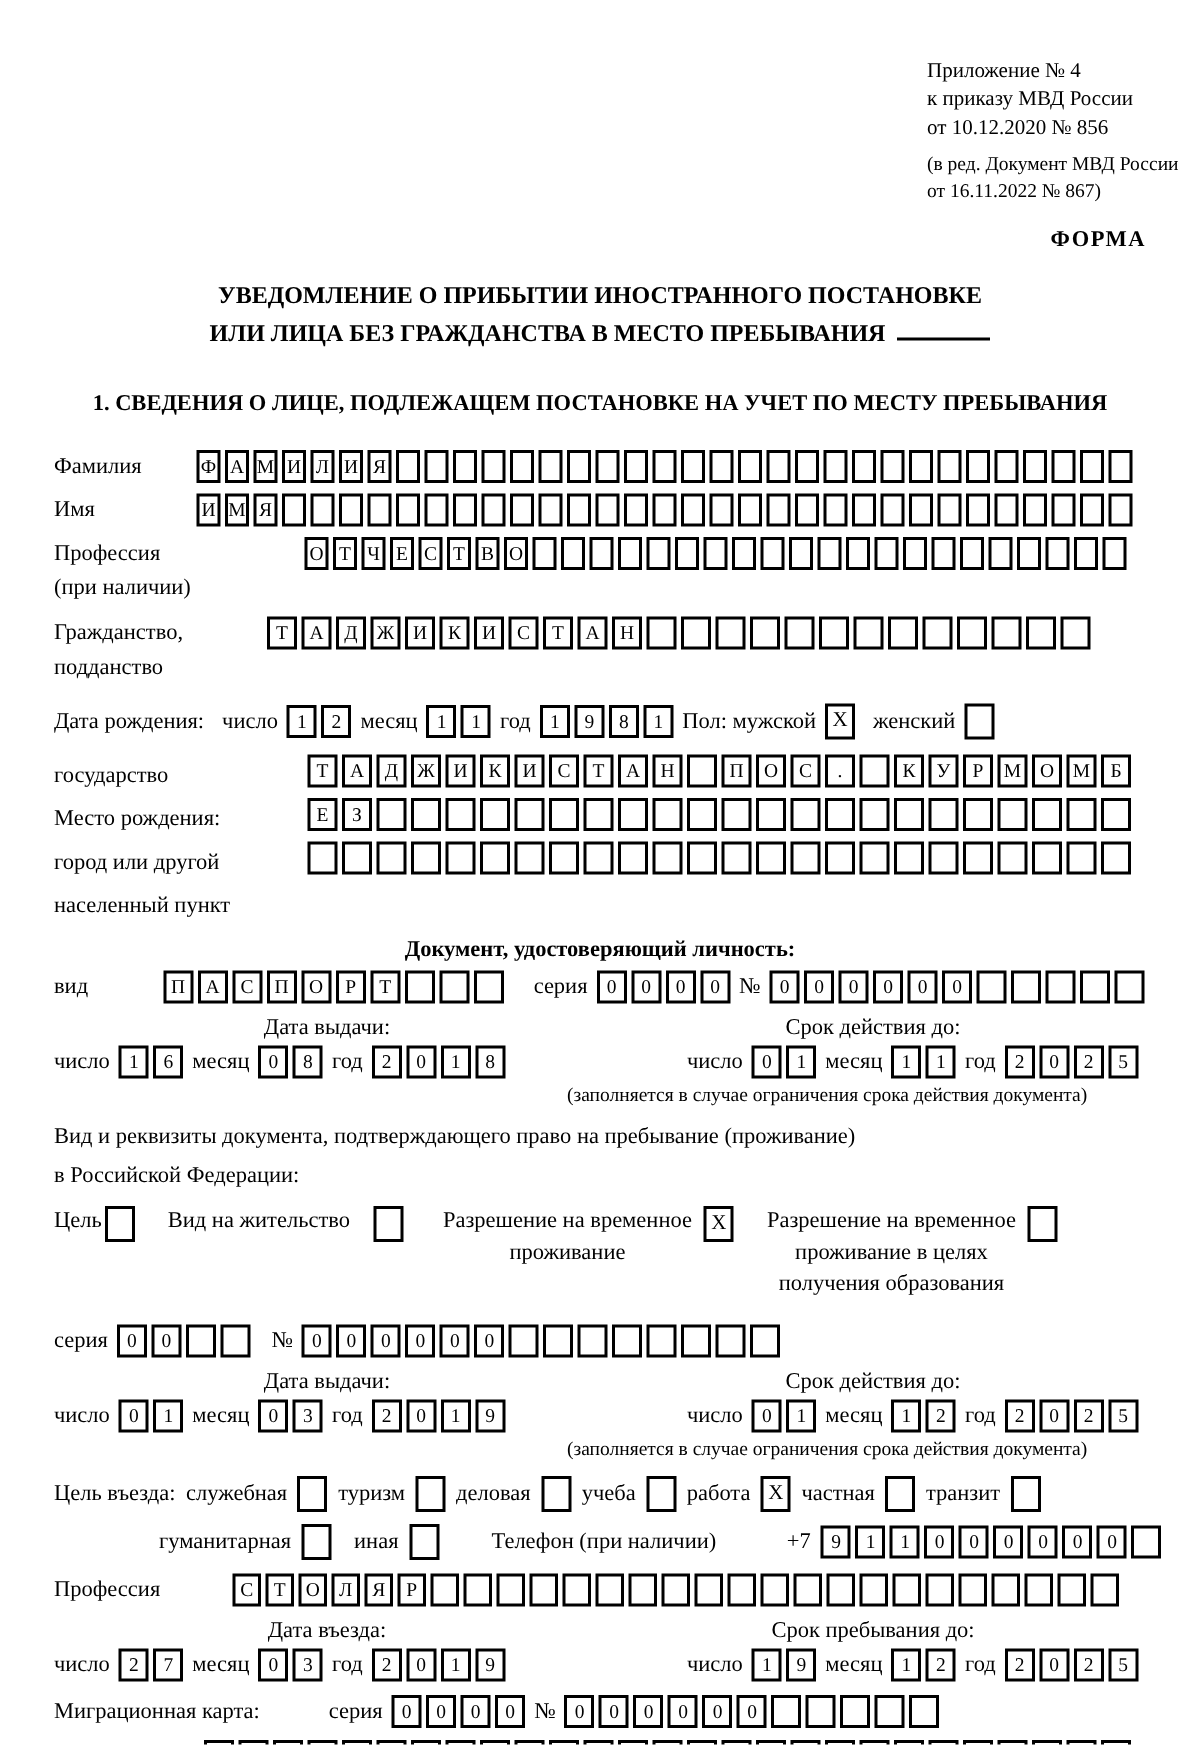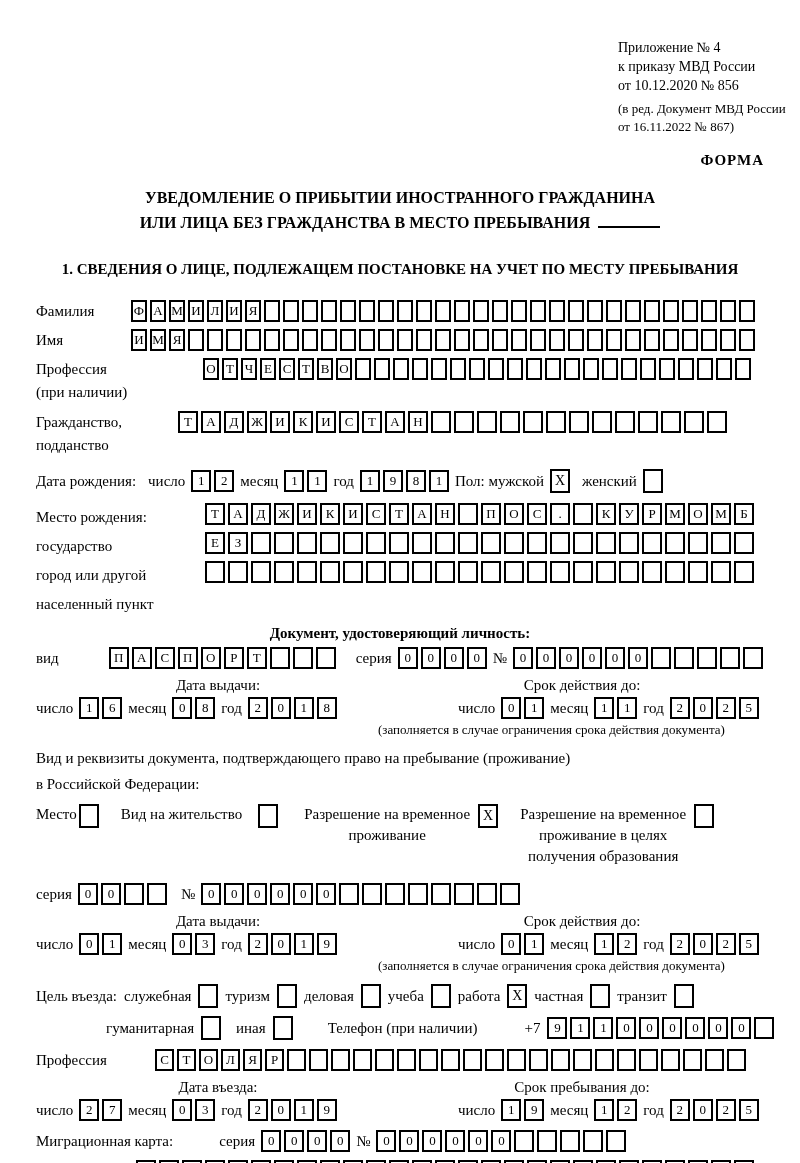--- a/index.html
+++ b/index.html
@@ -79,21 +79,21 @@
     <div>к приказу МВД России</div>
     <div>от 10.12.2020 № 856</div>
     <div class="edition">
       <div>(в ред. Документ МВД России</div>
       <div>от 16.11.2022 № 867)</div>
     </div>
   </div>
   <div class="forma">ФОРМА</div>
 
   <div class="title">
-    <div>УВЕДОМЛЕНИЕ О ПРИБЫТИИ ИНОСТРАННОГО ГРАЖДАНИНА</div>
+    <div>УВЕДОМЛЕНИЕ О ПРИБЫТИИ ИНОСТРАННОГО ПОСТАНОВКЕ</div>
     <div><span>ИЛИ ЛИЦА БЕЗ ГРАЖДАНСТВА В МЕСТО ПРЕБЫВАНИЯ</span><span class="uline"></span></div>
   </div>
 
   <div class="sec-heading">1. СВЕДЕНИЯ О ЛИЦЕ, ПОДЛЕЖАЩЕМ ПОСТАНОВКЕ НА УЧЕТ ПО МЕСТУ ПРЕБЫВАНИЯ</div>
 
   <div class="row" style="margin-top:22px;">
     <div class="lbl" style="flex:0 0 95px;">Фамилия</div>
     <div class="cells c33">
         <span class="cell">Ф</span>
         <span class="cell">А</span>
@@ -261,22 +261,22 @@
         <span class="cell">1</span>
       </span>
     <span class="sp">Пол: мужской</span>
     <span class="chk">X</span>
     <span class="sp" style="margin-left:6px;">женский</span>
     <span class="chk"></span>
   </div>
 
   <div class="row" style="margin-top:10px;">
     <div class="lbl" style="flex:0 0 169px; line-height:29px;">
+      <div>государство</div>
       <div>Место рождения:</div>
-      <div>государство</div>
       <div>город или другой</div>
       <div>населенный пункт</div>
     </div>
     <div class="cellcol">
       <div class="cells">
           <span class="cell">Т</span>
           <span class="cell">А</span>
           <span class="cell">Д</span>
           <span class="cell">Ж</span>
           <span class="cell">И</span>
@@ -440,21 +440,21 @@
       </div>
       <div class="note">(заполняется в случае ограничения срока действия документа)</div>
     </div>
   </div>
 
   <div class="plain" style="margin-top:8px;">Вид и реквизиты документа, подтверждающего право на пребывание (проживание)</div>
   <div class="plain" style="margin-top:2px;">в Российской Федерации:</div>
 
   <div class="permits">
     <div class="opt">
-      <span class="olbl">Место</span>
+      <span class="olbl">Цель</span>
       <span class="chk" style="margin-left:2px;"></span>
     </div>
     <div class="opt" style="margin-left:22px;">
       <span class="olbl">Вид на жительство</span>
       <span class="chk" style="margin-left:16px;"></span>
     </div>
     <div class="opt" style="margin-left:26px;">
       <span class="olbl">
         <div>Разрешение на временное</div>
         <div>проживание</div>

